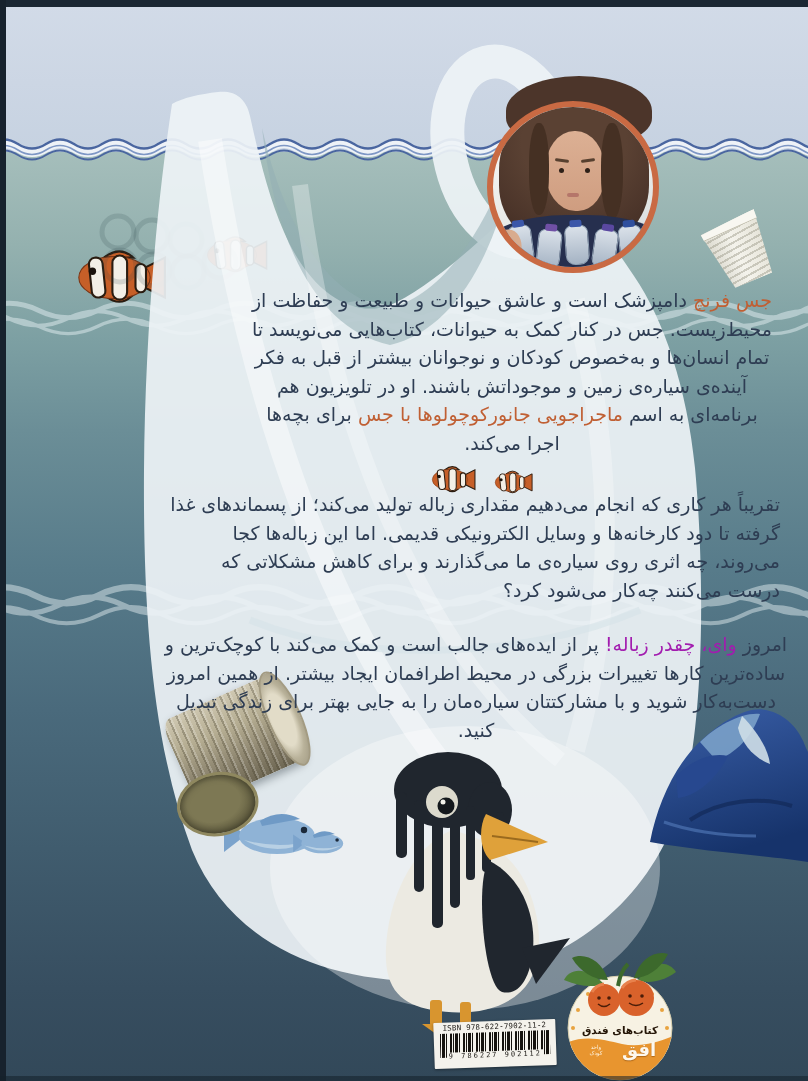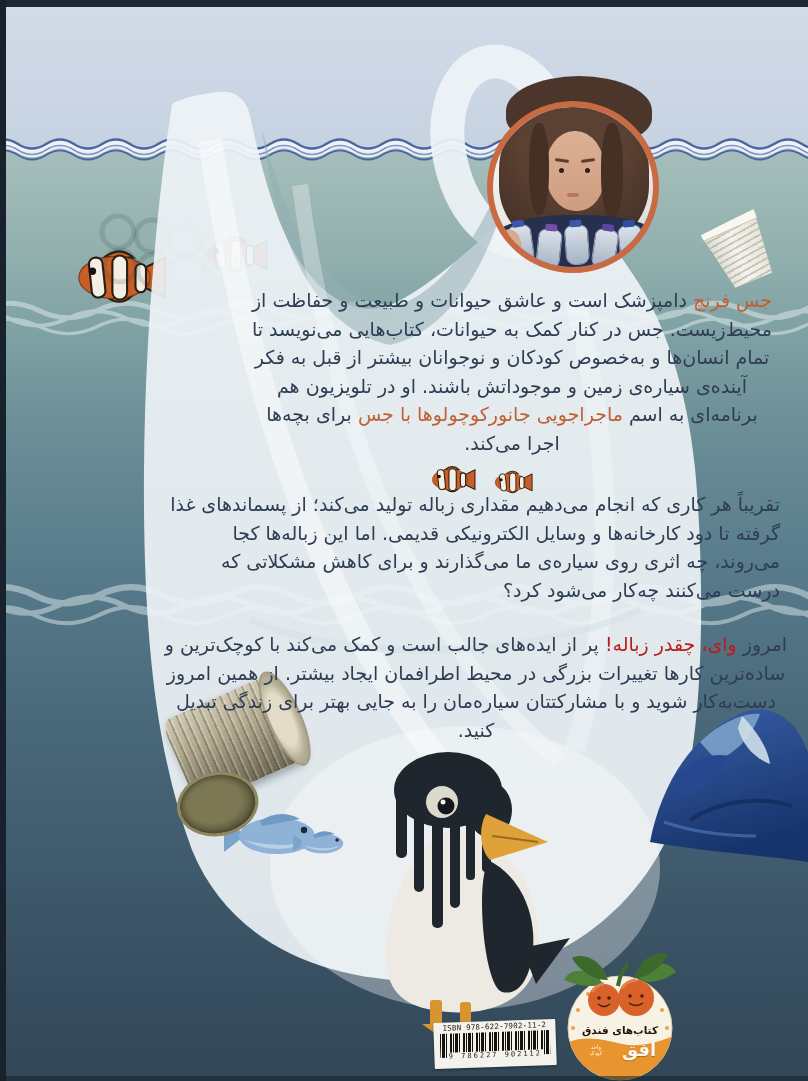--- a/index.html
+++ b/index.html
@@ -68,21 +68,21 @@
     background:linear-gradient(180deg,rgba(228,235,242,.95),rgba(178,193,208,.9));
     border:1px solid #8fa0b2;box-sizing:border-box;}
   .cap{position:absolute;left:5px;top:-6px;width:12px;height:7px;border-radius:2px;}
   
   .para{position:absolute;direction:rtl;text-align:center;color:#2e3d53;
     font-size:19px;line-height:28.5px;z-index:5;font-weight:500;}
   .p1{left:248px;top:286px;width:528px;}
   .p2{left:168px;top:490px;width:612px;text-align:right;}
   .p3{left:162px;top:630px;width:628px;}
   .accent-orange{color:#c05f33;}
-  .accent-blue{color:#b91c1c;}
+  .accent-blue{color:#a21caf;}
   
   .badge{position:absolute;left:556px;top:944px;width:130px;height:137px;z-index:5;}
   .badge-series{position:absolute;left:560px;top:1024px;width:120px;text-align:center;
     direction:rtl;font-size:10.5px;font-weight:bold;color:#231405;z-index:6;}
   .badge-pubrow{position:absolute;left:560px;top:1039px;width:120px;display:flex;
     justify-content:center;align-items:center;gap:14px;z-index:6;}
   .badge-unit{font-size:5.5px;color:#fdf6e6;direction:rtl;line-height:6px;width:24px;text-align:center;}
   .badge-pub{font-size:18px;font-weight:bold;color:#fdf8ee;direction:rtl;
     text-shadow:0 1px 1px rgba(120,60,0,.5);}
   

